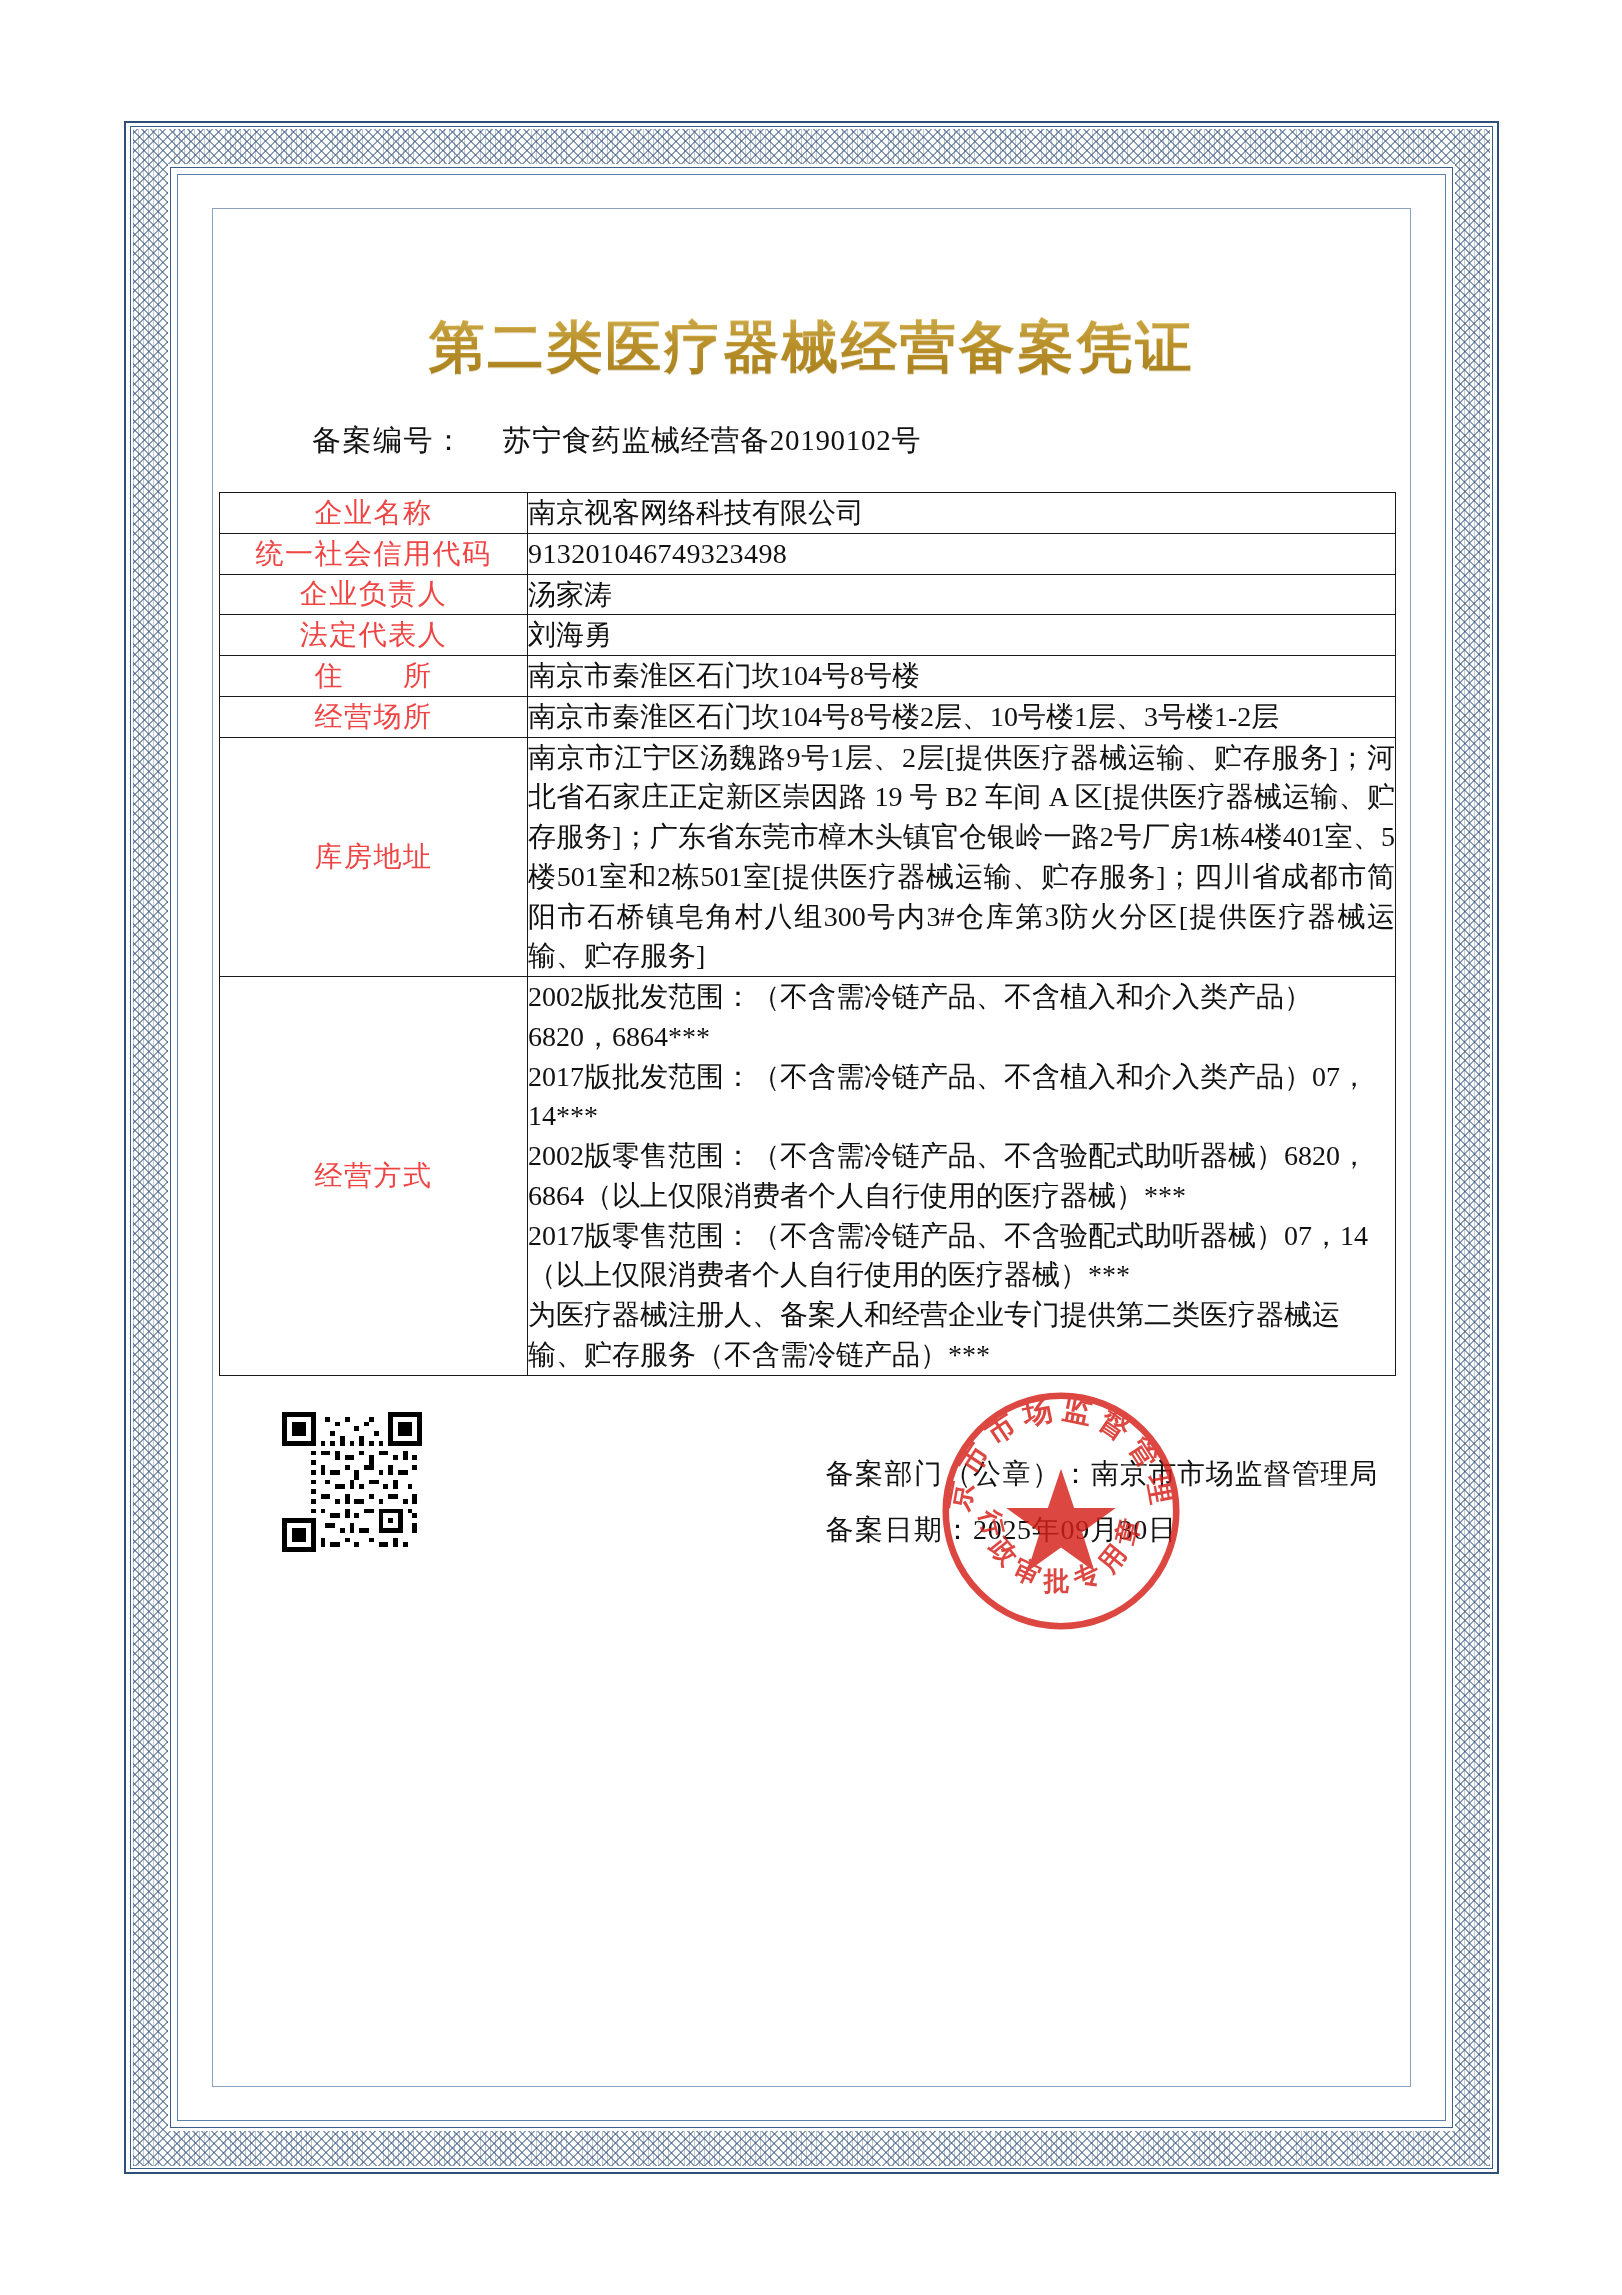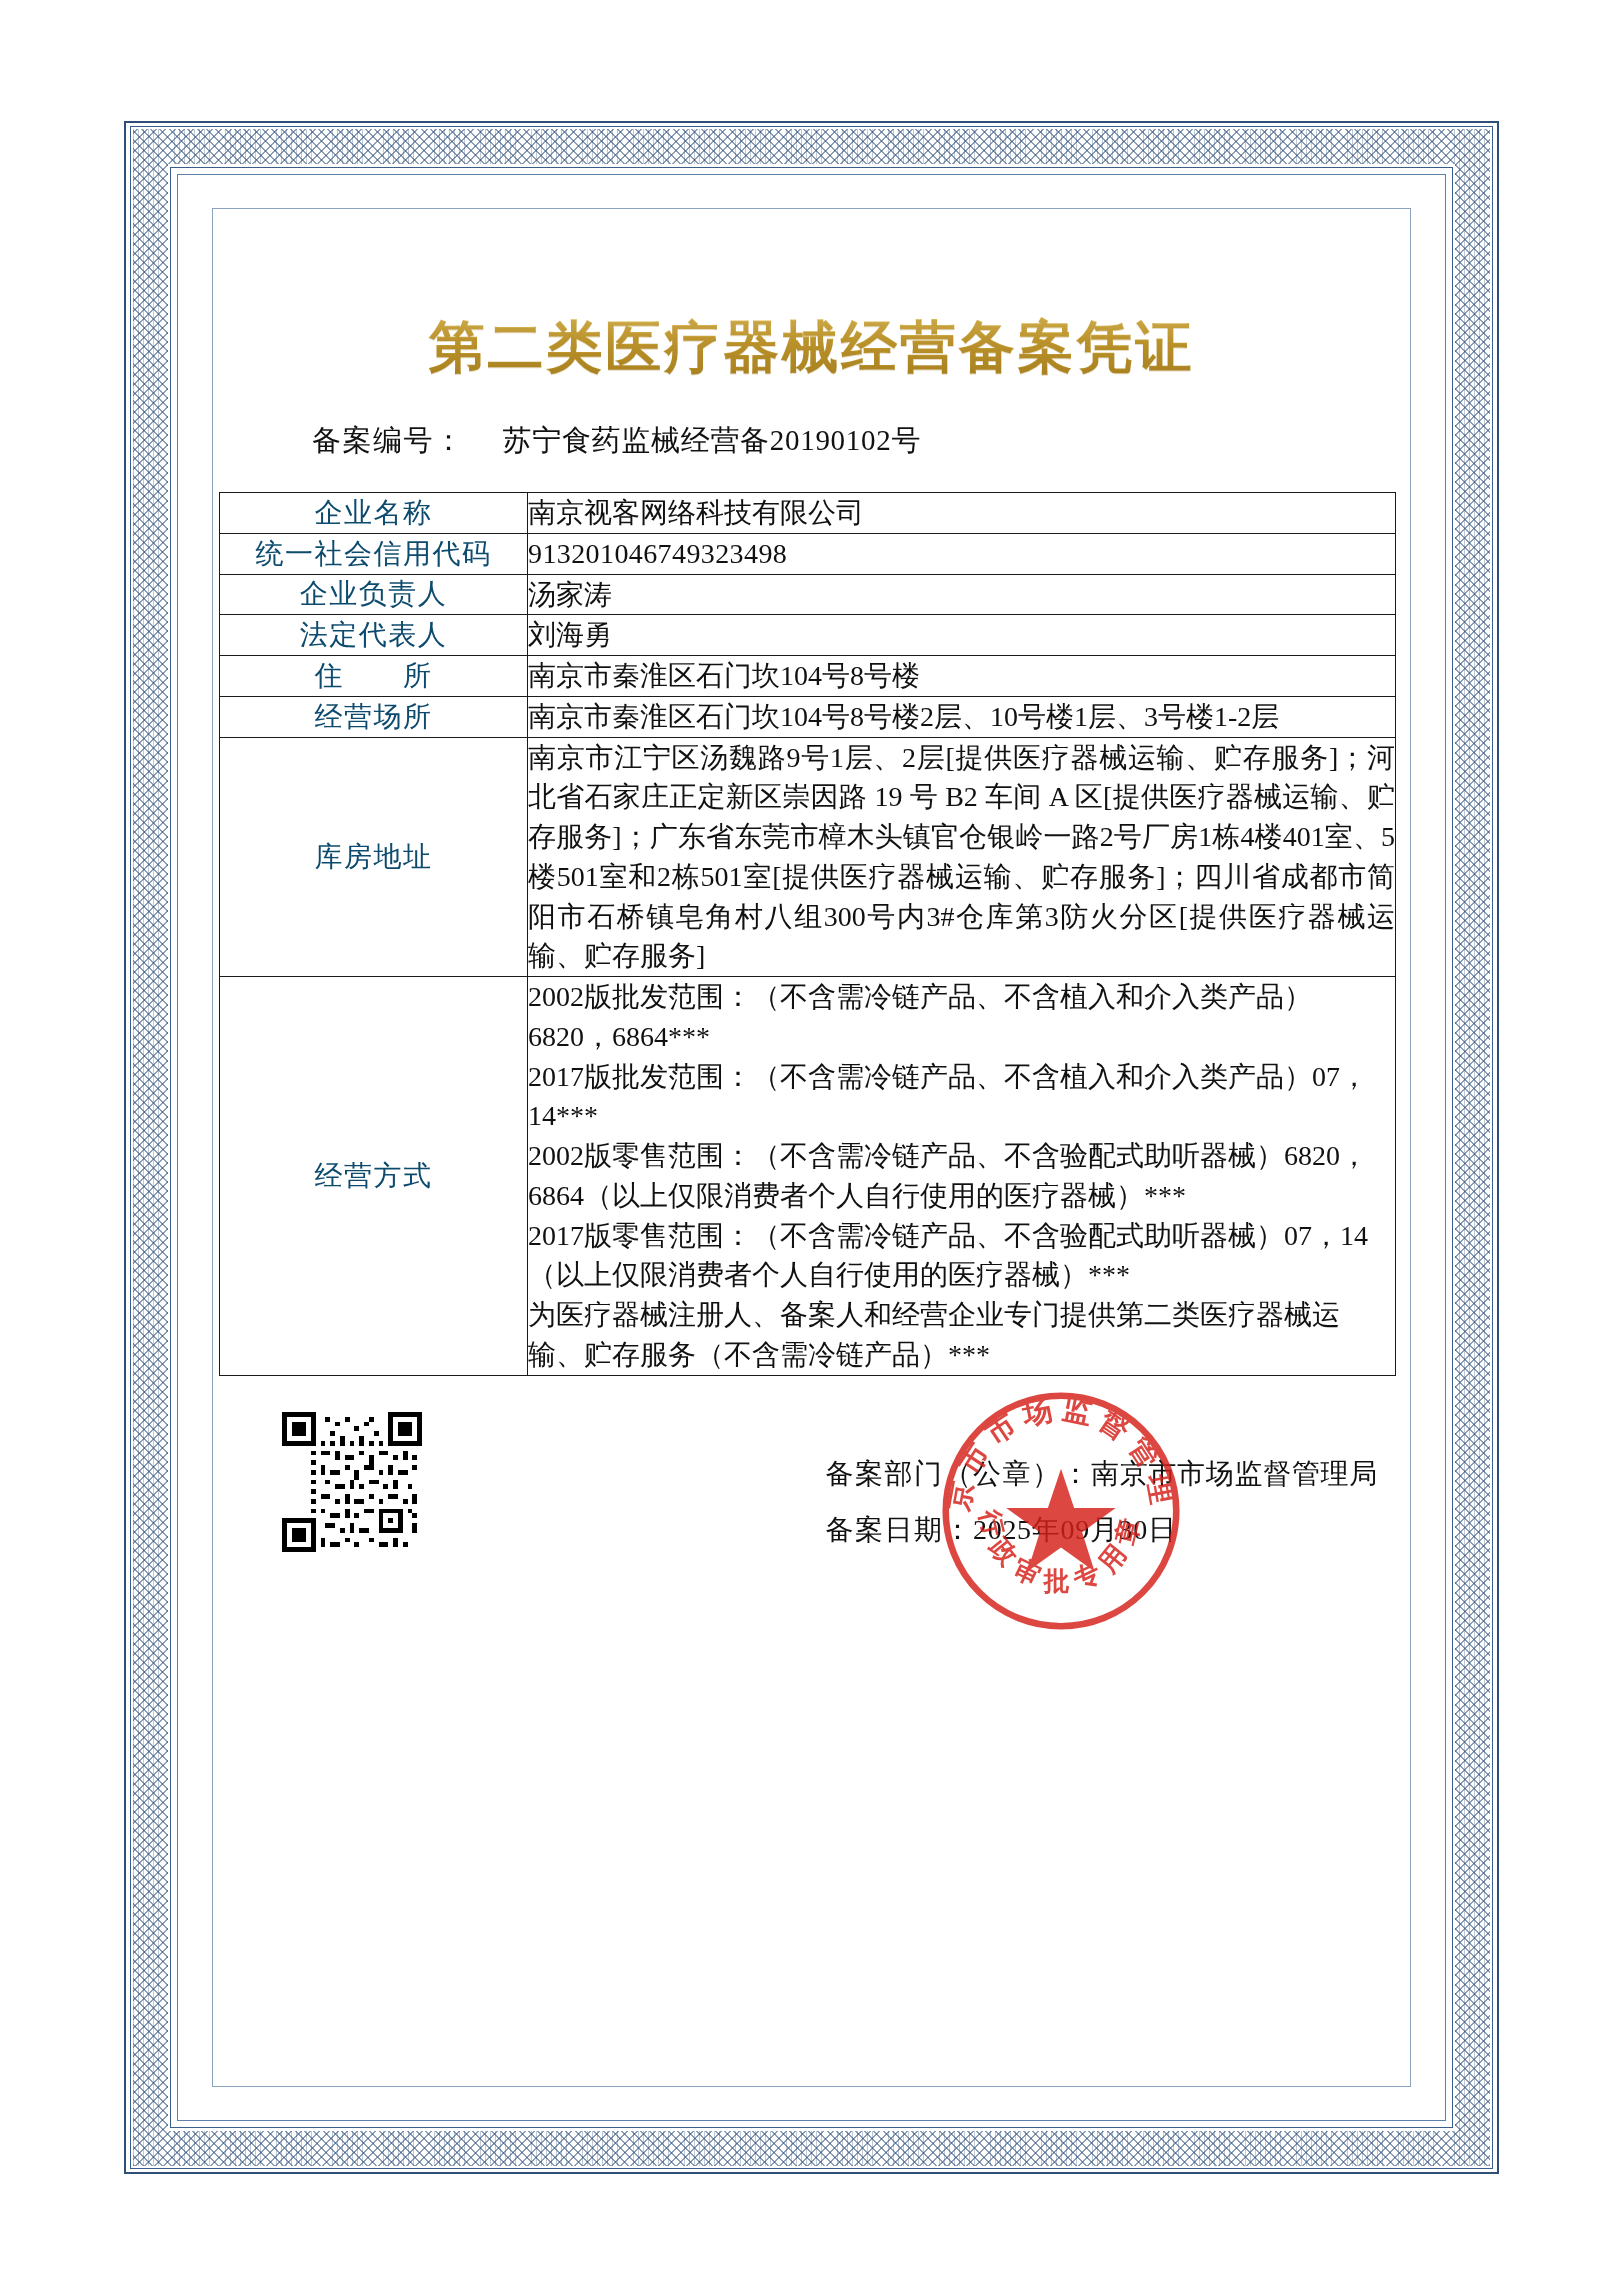--- a/index.html
+++ b/index.html
@@ -124,21 +124,21 @@
   table.cert td {
     border: 1.5px solid #1a1a1a;
     vertical-align: middle;
     padding: 0;
   }
   td.k {
     width: 307px;
     text-align: center;
     font-size: 28px;
     letter-spacing: 1.5px;
-    color: #0c4a6e;
+    color: #ef4444;
     padding: 11.7px 7.3px;
   }
   td.v {
     font-size: 28px;
     color: #111;
     padding: 11.7px 13px;
     line-height: 1.42;
     margin-top: 44px;
   }
   td.v.num { font-family: "Liberation Serif", serif; letter-spacing: 0.4px; }

